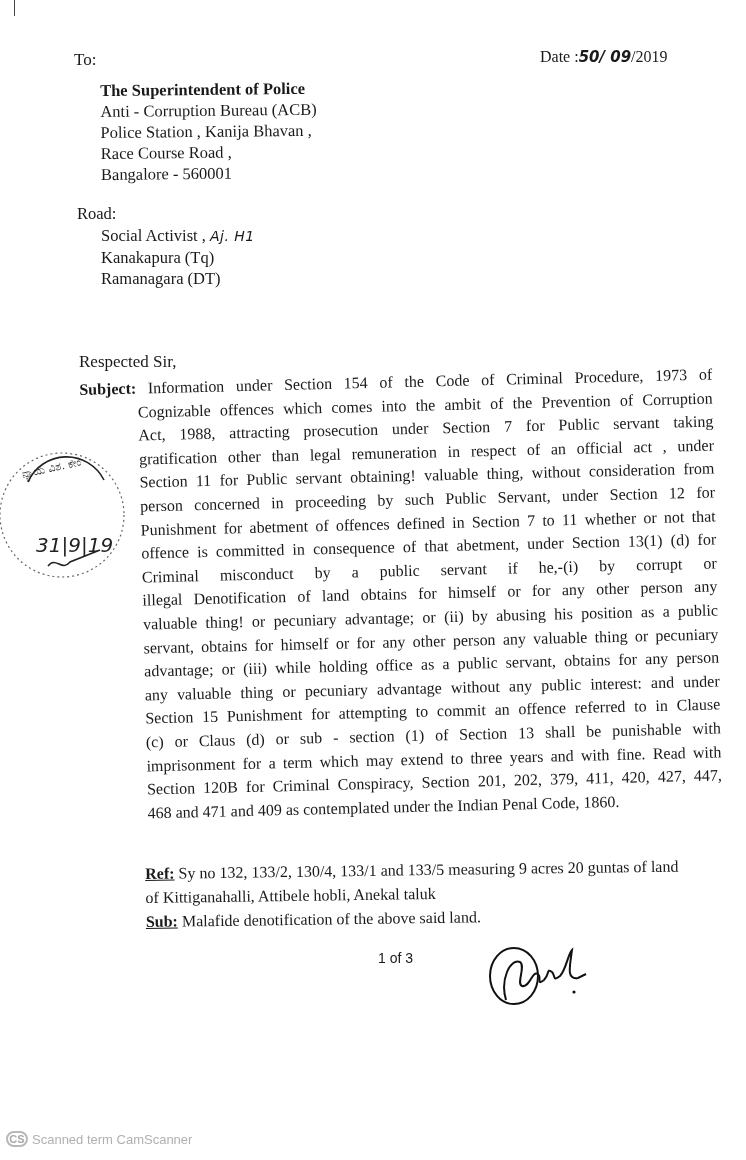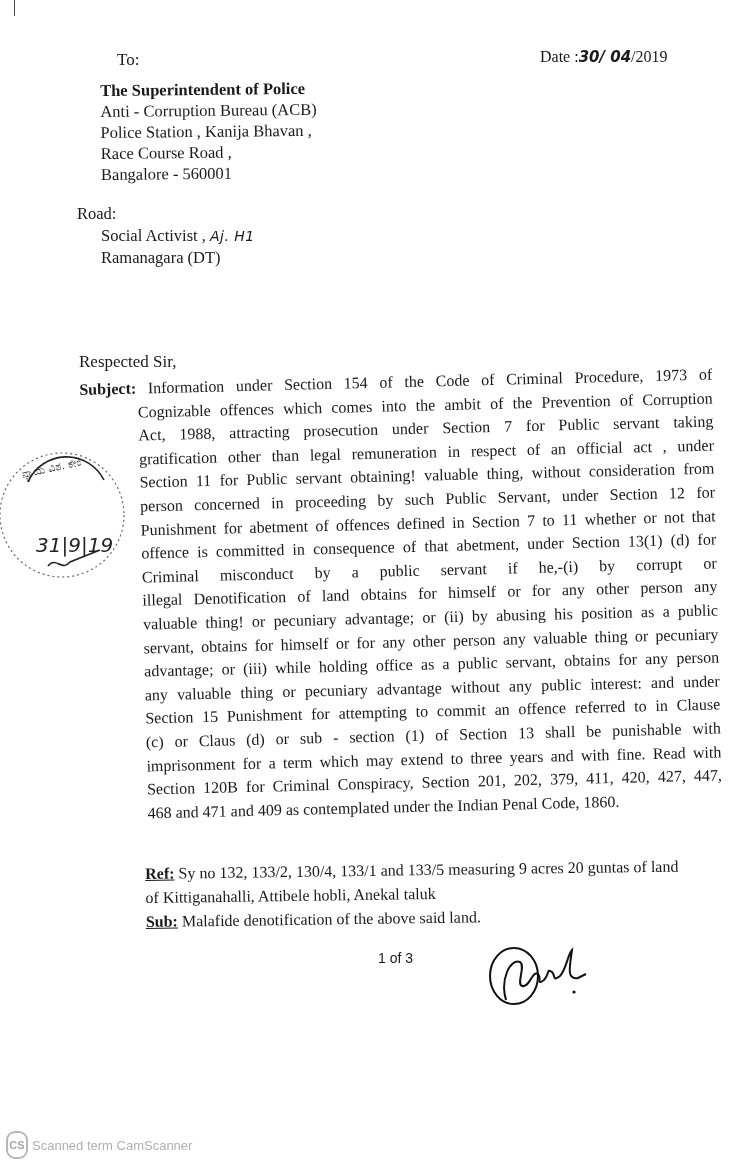--- a/index.html
+++ b/index.html
@@ -1,64 +1,65 @@
 <!DOCTYPE html>
 <html><head>
 <meta charset="utf-8">
 <style>
   html, body { margin: 0; padding: 0; }
   body {
     width: 746px; height: 1160px; background: #ffffff; position: relative; overflow: hidden;
     font-family: "Liberation Serif", "DejaVu Serif", serif; color: #1a1a1a;
   }
   .abs { position: absolute; }
-  .to-label { left: 74px; top: 50px; font-size: 17px; margin-left: 43px; }
+  .to-label { left: 74px; top: 50px; font-size: 17px; }
   .date { left: 540px; top: 48px; font-size: 16px; }
   .date .hand { font-family: "DejaVu Sans", sans-serif; font-weight: bold; font-style: italic; font-size: 15px; }
   .addr { left: 100px; top: 80px; font-size: 16.5px; line-height: 21px; transform: rotate(-0.6deg); transform-origin: left top; }
   .addr .bold { font-weight: bold; }
   .from-label { left: 77px; top: 204px; font-size: 16.5px; }
   .from { left: 101px; top: 225px; font-size: 16.5px; line-height: 21px; }
   .hw { font-family: "DejaVu Sans", sans-serif; font-size: 14px; font-style: italic; margin-left: 4px; letter-spacing: 0.5px; }
   .salute { left: 79px; top: 352px; font-size: 17px; }
   .subject { left: 79px; top: 378px; width: 633px; font-size: 16px; line-height: 23.6px; transform: rotate(-1.4deg); transform-origin: left top; }
   .subject .lbl { font-weight: bold; }
   .subject .line { display: block; text-align: justify; text-align-last: justify; white-space: nowrap; }
   .subject .indent { padding-left: 58px; }
   .subject .last { text-align-last: left; }
   .ref { left: 145px; top: 862px; width: 565px; font-size: 16px; line-height: 24px; transform: rotate(-0.8deg); transform-origin: left top; }
   .ref .u { font-weight: bold; text-decoration: underline; }
   .page { left: 378px; top: 950px; font-size: 14px; font-family: "Liberation Sans", sans-serif; }
   .sig { left: 486px; top: 940px; }
   .stamp { left: 0px; top: 440px; }
   .footer { left: 6px; top: 1131px; display: flex; align-items: center; gap: 4px; color: #b0b0b0; font-family: "Liberation Sans", sans-serif; font-size: 13px; }
-  .cs-logo { width: 22px; height: 28px; border: 2px solid #b8b8b8; border-radius: 9px; font-size: 11px; font-weight: bold; color: #a8a8a8; display: flex; align-items: center; justify-content: center; box-sizing: border-box; }
+  .cs-logo { width: 22px; height: 16px; border: 2px solid #b8b8b8; border-radius: 9px; font-size: 11px; font-weight: bold; color: #a8a8a8; display: flex; align-items: center; justify-content: center; box-sizing: border-box; }
   .margin-mark { left: 14px; top: 0px; width: 1px; height: 16px; background: #444; }
 </style>
 </head>
 <body>
 
 <div class="abs margin-mark"></div>
 
 <div class="abs to-label">To:</div>
 <div class="abs date">
-  <span>Date :</span><span class="hand">30/ 04</span><span>/2019</span>
+  <span>Date :</span><span class="hand">50/ 09</span><span>/2019</span>
 </div>
 
 <div class="abs addr">
   <div class="bold">The Superintendent of Police</div>
   <div>Anti - Corruption Bureau (ACB)</div>
   <div>Police Station , Kanija Bhavan ,</div>
   <div>Race Course Road ,</div>
   <div>Bangalore - 560001</div>
 </div>
 
 <div class="abs from-label">Road:</div>
 <div class="abs from">
   <div><span>Social Activist ,</span><span class="hw">Aj. H1</span></div>
+  <div>Kanakapura (Tq)</div>
   <div>Ramanagara (DT)</div>
 </div>
 
 <div class="abs salute">Respected Sir,</div>
 
 <div class="abs subject">
   <span class="line"><span class="lbl">Subject:</span> <span>Information under Section 154 of the Code of Criminal Procedure, 1973 of</span></span>
   <span class="line indent">Cognizable offences which comes into the ambit of the Prevention of Corruption</span>
   <span class="line indent">Act, 1988, attracting prosecution under Section 7 for Public servant taking</span>
   <span class="line indent">gratification other than legal remuneration in respect of an official act , under</span>

